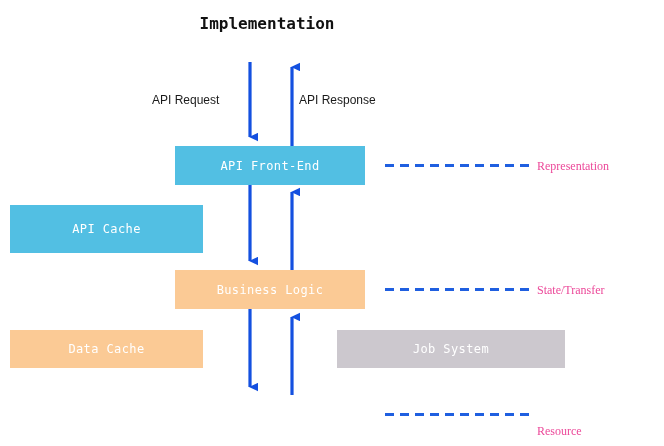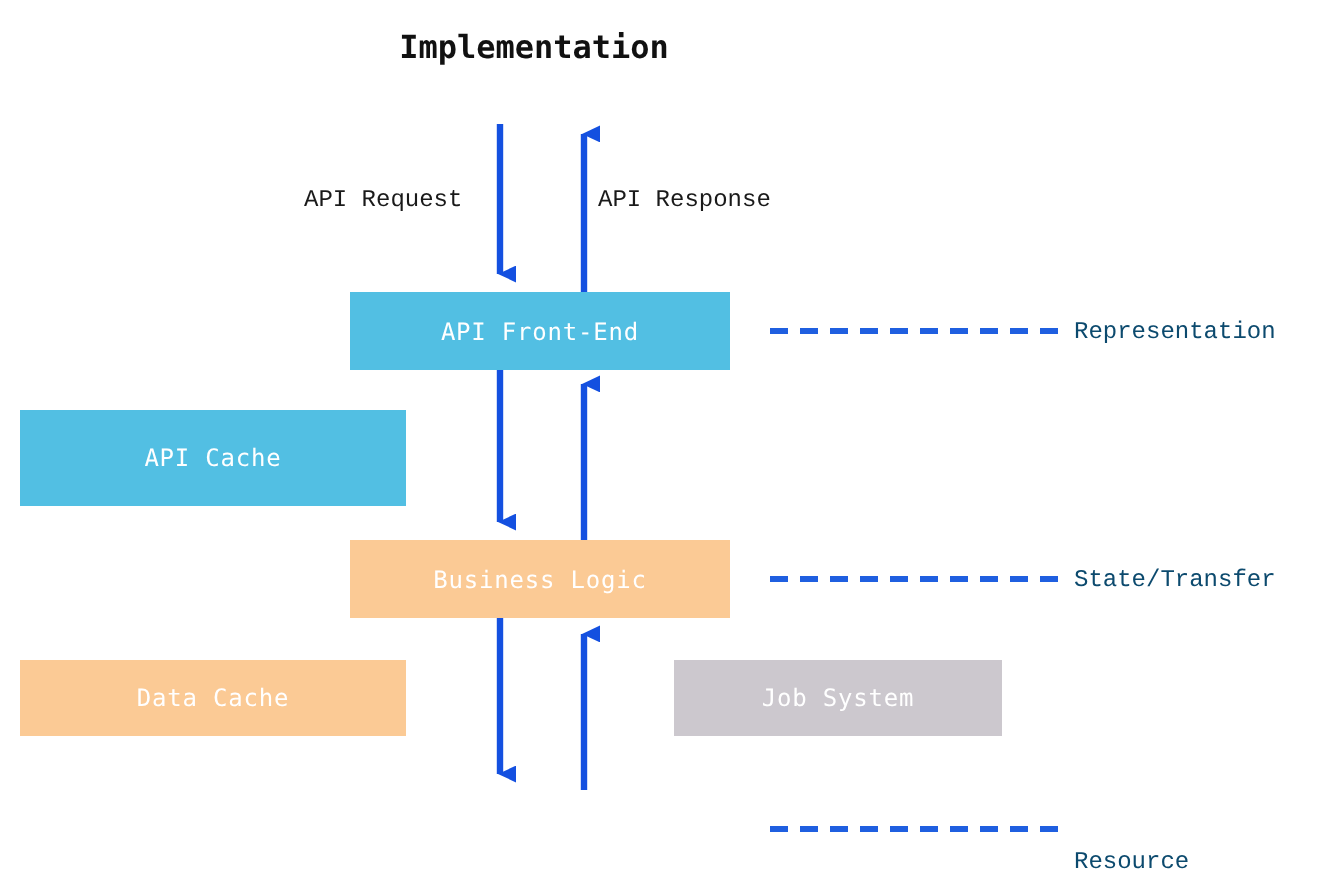--- a/index.html
+++ b/index.html
@@ -52,43 +52,43 @@
   }
   .box-business-logic {
     left: 175px; top: 270px; width: 190px; height: 39px;
     background: #fbca95;
   }
   .box-data-cache {
     left: 10px; top: 330px; width: 193px; height: 38px;
     background: #fbca95;
   }
   .box-job-system {
-    left: 337px; top: 330px; width: 164px; height: 38px;
+    left: 337px; top: 330px; width: 228px; height: 38px;
     background: #ccc8ce;
   }
   .box-data {
     left: 175px; top: 395px; width: 190px; height: 38px;
     background: #fbca95;
   }
   
   .edge-label {
     position: absolute;
-    font-family: Liberation Mono, monospace;
+    font-family: Liberation Sans, sans-serif;
     font-size: 12px;
     color: #1a1a1a;
     white-space: nowrap;
   }
   .label-api-request  { left: 152px; top: 93px; }
   .label-api-response { left: 299px; top: 93px; }
   
   .tier-label {
     position: absolute;
-    font-family: Liberation Mono, monospace;
+    font-family: Liberation Serif, serif;
     font-size: 12px;
-    color: #0c4a6e;
+    color: #ec4899;
     white-space: nowrap;
   }
   .label-representation  { left: 537px; top: 159px; }
   .label-state-transfer  { left: 537px; top: 283px; }
   .label-resource        { left: 537px; top: 424px; }
   
   .dashed {
     position: absolute;
     left: 385px;
     width: 144px;

